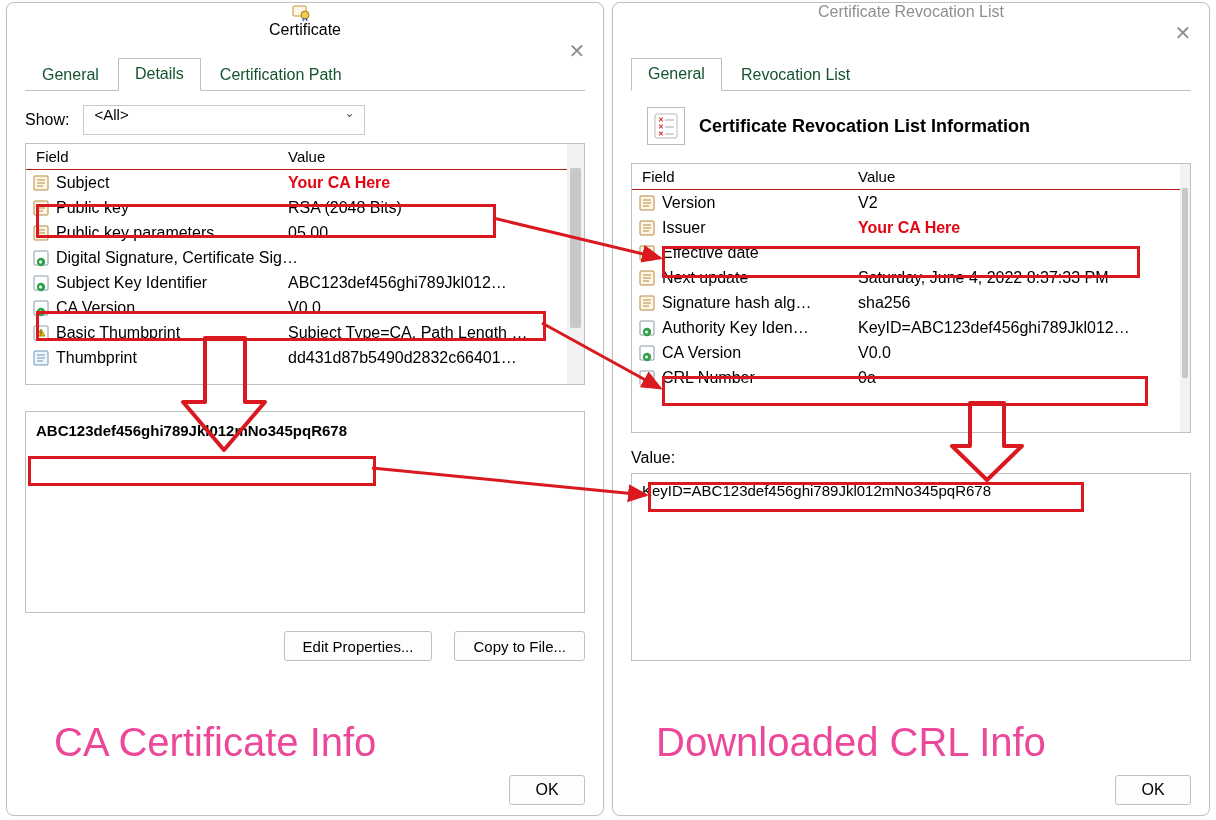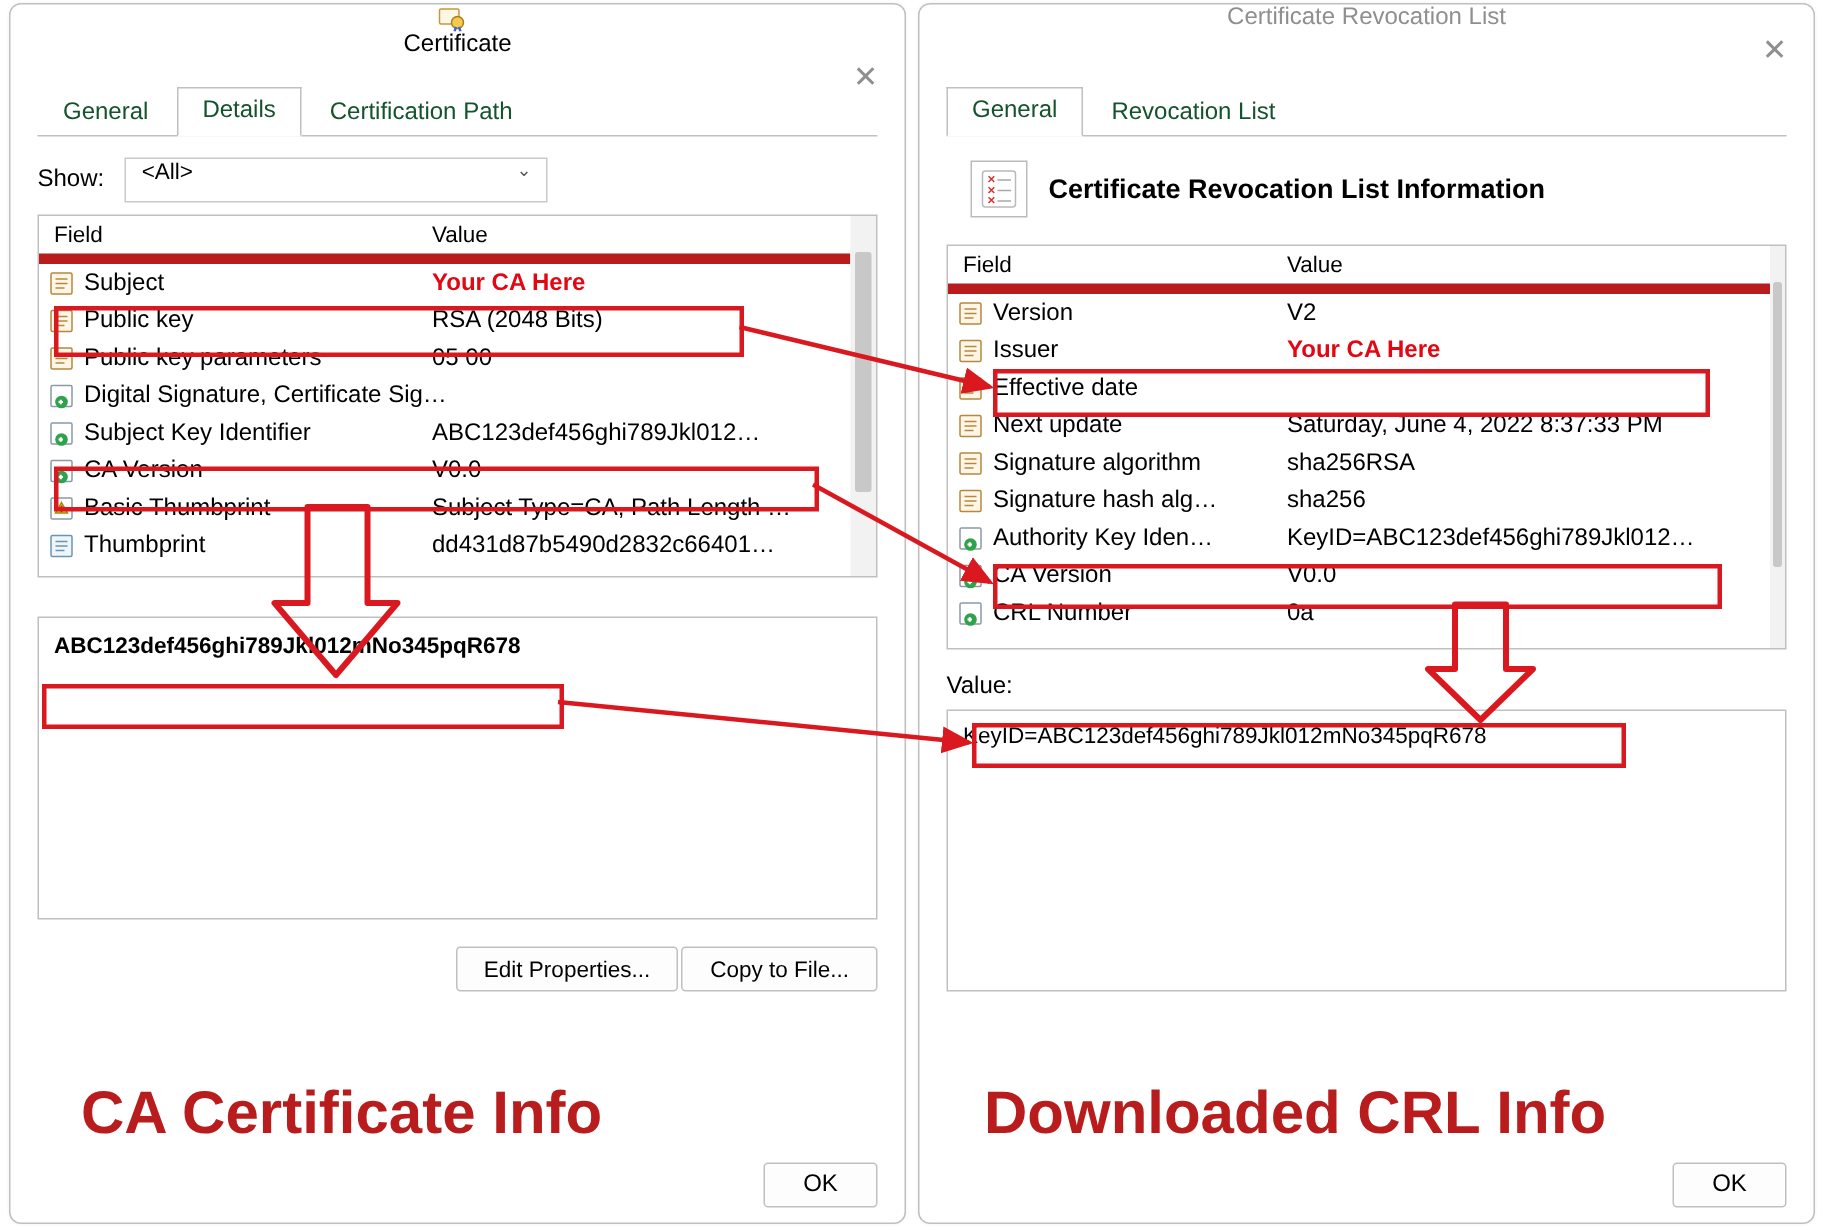--- a/index.html
+++ b/index.html
@@ -13,41 +13,41 @@
   .tabstrip{display:flex;align-items:flex-end;height:36px;margin-top:6px;}
   .tab{padding:6px 16px 7px;font-size:16px;color:#14532d;border:1px solid transparent;border-bottom:none;cursor:pointer;margin-right:2px;}
   .tab.active{border-color:#c0c0c0;border-bottom:1px solid #fff;background:#fff;position:relative;z-index:2;}
   .tab-underline{border-top:1px solid #c0c0c0;margin-top:-1px;}
   .showrow{display:flex;align-items:center;margin:14px 0 8px;}
   .showlbl{font-size:16px;margin-right:14px;}
   .showsel{flex:0 0 auto;width:260px;height:28px;border:1px solid #c9c9c9;border-radius:0;display:flex;align-items:flex-start;justify-content:space-between;padding:0 10px;font-size:15px;cursor:pointer;}
   .chev{font-size:12px;color:#555;}
   .tablebox{border:1px solid #c0c0c0;height:240px;display:flex;}
   .tablemain{flex:1;overflow:hidden;}
-  .tblhead{display:flex;border-bottom:7px solid #b91c1c;}
+  .tblhead{display:flex;border-bottom:1px solid #b91c1c;}
   .tblhead .th{padding:4px 8px;font-size:15px;}
   .therow{display:flex;align-items:center;height:25px;padding:0 6px;font-size:16px;white-space:nowrap;}
   .therow .ic{width:18px;height:18px;margin-right:6px;flex:0 0 18px;} 
   .col-field{width:236px;overflow:hidden;text-overflow:ellipsis;}
   .col-value{flex:1;overflow:hidden;text-overflow:ellipsis;}
   .scrollbar{width:17px;background:#f2f2f2;display:flex;flex-direction:column;}
   .scrollbar.small{width:10px;}
   .scrollbar .thumb{background:#c8c8c8;border-radius:2px;}
   .red{color:#e30613;font-weight:700;}
   .valuebox{margin-top:26px;border:1px solid #c0c0c0;background:#fff;height:190px;padding:10px 10px 0 10px;font-size:15px;font-weight:700;}
   .valuebox2{margin-top:6px;border:1px solid #c0c0c0;background:#fff;height:178px;padding:8px 10px 0 10px;font-size:15px;}
   .valcap{font-size:16px;margin-top:16px;}
-  .btnrow{display:flex;justify-content:flex-end;gap:2px;margin:18px 0 0;}
+  .btnrow{display:flex;justify-content:flex-end;gap:22px;margin:18px 0 0;}
   .winbtn{min-width:88px;height:30px;border:1px solid #c0c0c0;background:#fdfdfd;border-radius:3px;font-size:15px;padding:0 18px;cursor:pointer;}
   .okbtn{position:absolute;right:18px;bottom:10px;min-width:76px;height:30px;border:1px solid #c0c0c0;border-radius:3px;background:#fdfdfd;font-size:16px;cursor:pointer;}
   .crl-header{display:flex;align-items:center;margin:16px 0 18px 16px;}
   .crl-header .icon-box{width:36px;height:36px;border:1px solid #bbb;background:#fff;display:flex;align-items:center;justify-content:center;margin-right:14px;}
   .crl-header .title{font-weight:700;font-size:18px;}
   .crl-table .col-field{width:200px;}
-  .caption-big{position:absolute;font-size:40px;font-weight:700;color:#b91c1c;}
+  .caption-big{position:absolute;font-size:40px;font-weight:400;color:#ec4899;}
   
   .ann{position:absolute;border:3px solid #d9191f;pointer-events:none;}
   
   svg.overlay{position:absolute;left:0;top:0;width:1216px;height:820px;pointer-events:none;}
   
   .ic svg{display:block;}
 </style>
 </head>
 <body>
 
@@ -279,29 +279,20 @@
                 </span>
                 <span class="col-field" style="width: 196px;">Next update</span>
                 <span class="col-value">Saturday, June 4, 2022 8:37:33 PM</span>
               </div>
               <div class="therow">
                 <span class="ic">
                   <svg width="18" height="18" viewBox="0 0 18 18">
                     <use href="#ic-doc"></use>
                   </svg>
                 </span>
-                <span class="col-field" style="width: 196px;">Signature algorithm</span>
-                <span class="col-value">sha256RSA</span>
-              </div>
-              <div class="therow">
-                <span class="ic">
-                  <svg width="18" height="18" viewBox="0 0 18 18">
-                    <use href="#ic-doc"></use>
-                  </svg>
-                </span>
                 <span class="col-field" style="width: 196px;">Signature hash alg…</span>
                 <span class="col-value">sha256</span>
               </div>
               <div class="therow">
                 <span class="ic">
                   <svg width="18" height="18" viewBox="0 0 18 18">
                     <use href="#ic-ext"></use>
                   </svg>
                 </span>
                 <span class="col-field" style="width: 196px;">Authority Key Iden…</span>

